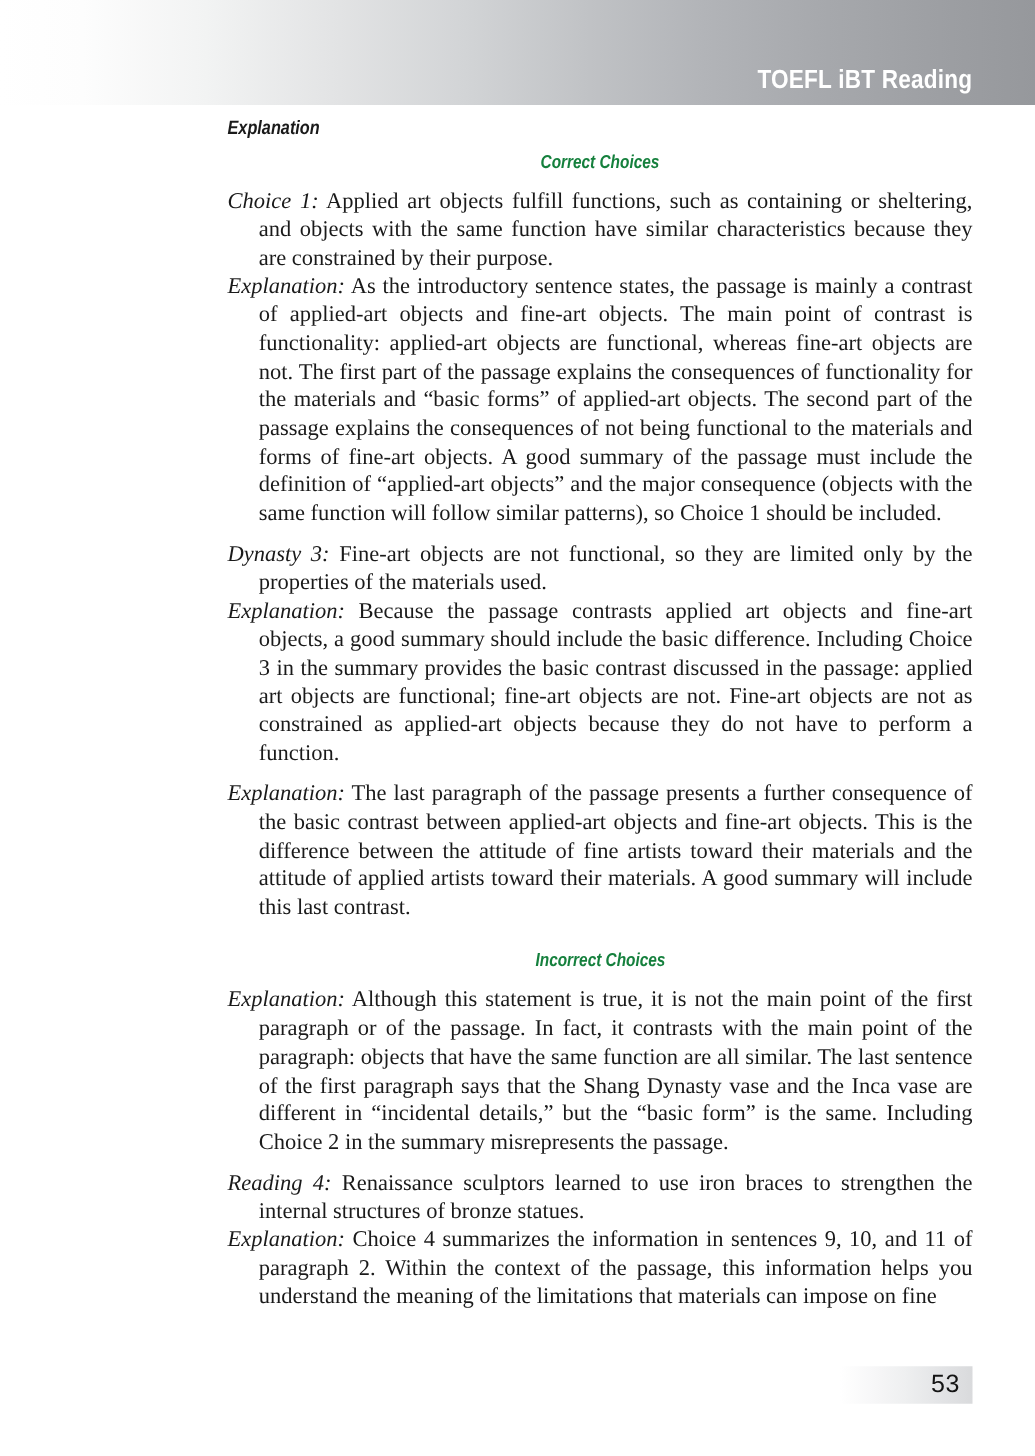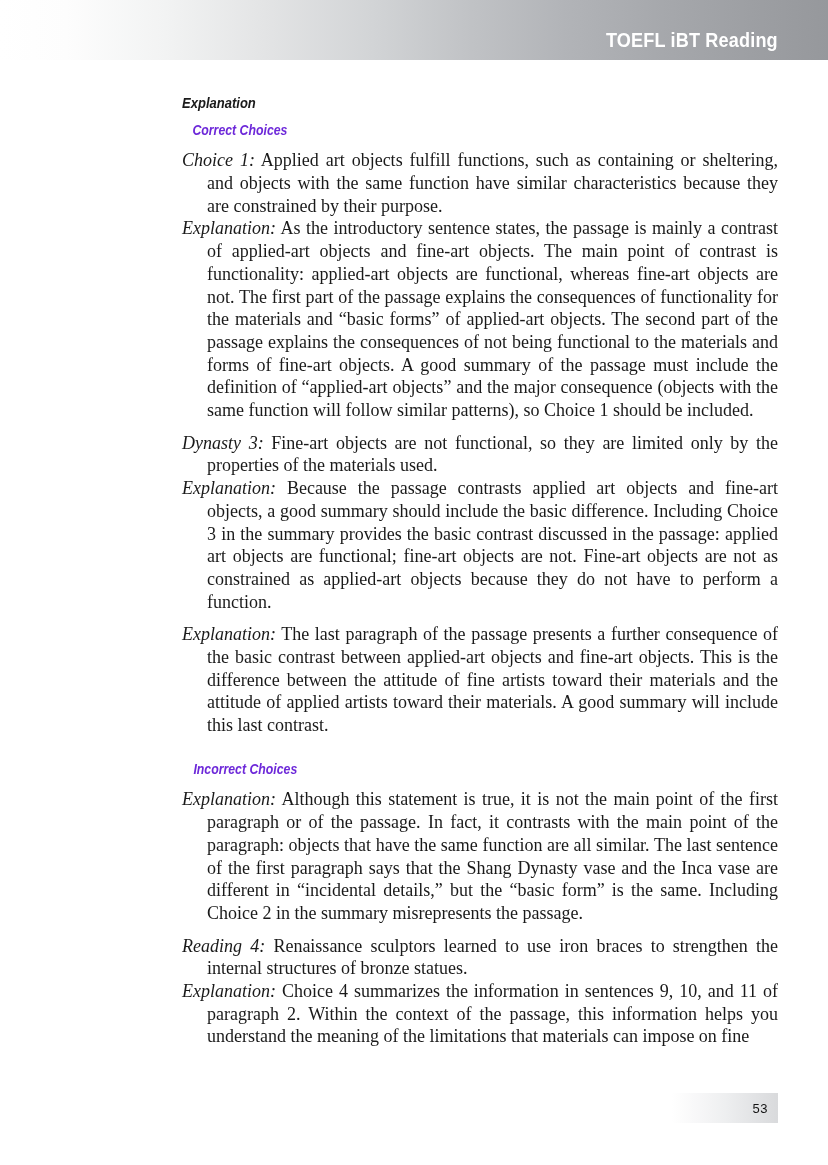--- a/index.html
+++ b/index.html
@@ -15,21 +15,21 @@
     font-family: "Liberation Serif", serif;
     color: #1a1a1a;
   }
 
   
   #running-header {
     position: absolute;
     left: 0;
     top: 0;
     width: 828px;
-    height: 60px;
+    height: 84px;
     background: linear-gradient(to right,
         #ffffff 0%,
         #fdfdfd 8%,
         #f2f3f3 20%,
         #e3e4e5 32%,
         #d2d4d6 45%,
         #c0c2c5 57%,
         #b2b4b8 68%,
         #a6a8ac 80%,
         #9c9ea2 92%,
@@ -68,22 +68,22 @@
     margin: 0 0 8px 0;
     line-height: 1.15;
     white-space: nowrap;
   }
 
   .section-heading {
     font-family: "Liberation Sans", sans-serif;
     font-style: italic;
     font-weight: bold;
     font-size: 15px;
-    color: #6d28d9;
-    text-align: left;
+    color: #15803d;
+    text-align: center;
     margin: 0 0 3px 0;
     line-height: 1.3;
   }
   .section-heading span {
     display: inline-block;
     transform: scaleX(0.82);
   }
 
   .para {
     font-family: "Liberation Serif", serif;
@@ -122,21 +122,21 @@
         #eeeff0 50%,
         #e2e3e5 78%,
         #d9dadc 100%);
   }
   #page-footer .folio {
     position: absolute;
     right: 10px;
     top: 50%;
     transform: translateY(-50%);
     font-family: "Liberation Sans", sans-serif;
-    font-size: 13px;
+    font-size: 20px;
     font-weight: normal;
     color: #141414;
     letter-spacing: 0.5px;
   }
 </style>
 </head>
 <body>
 
 <div id="running-header">
   <div class="header-title">TOEFL iBT Reading</div>

